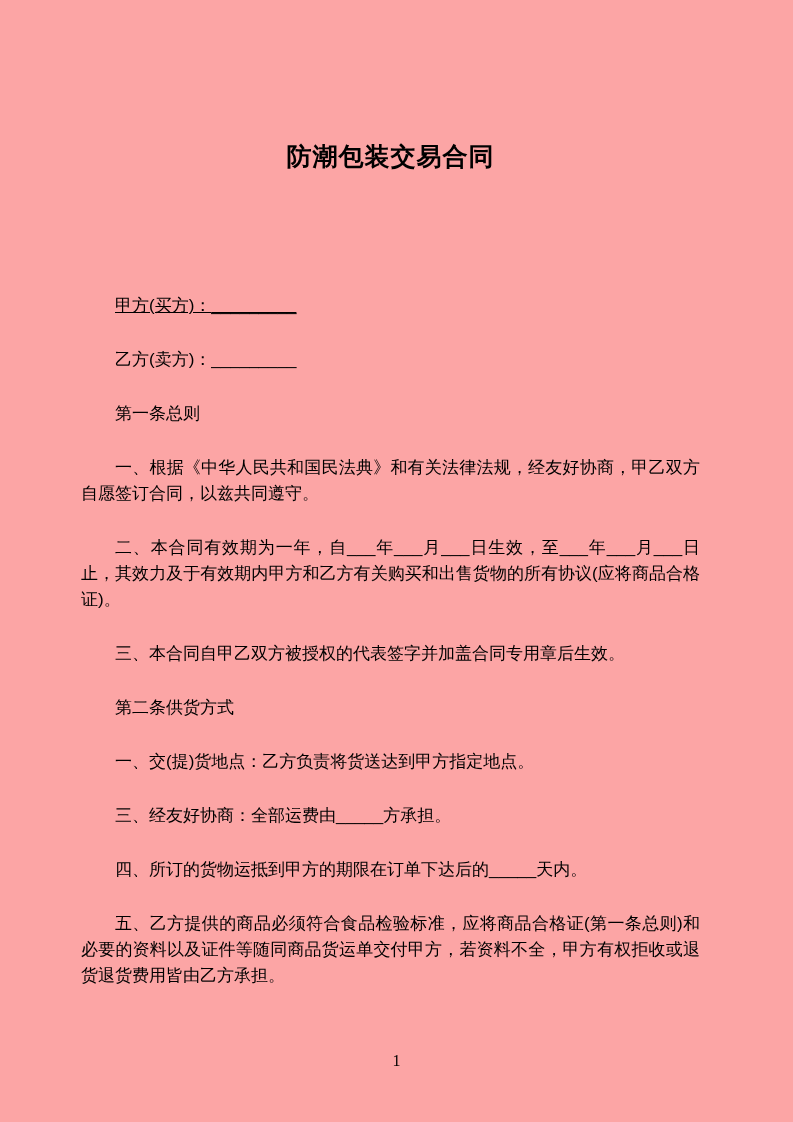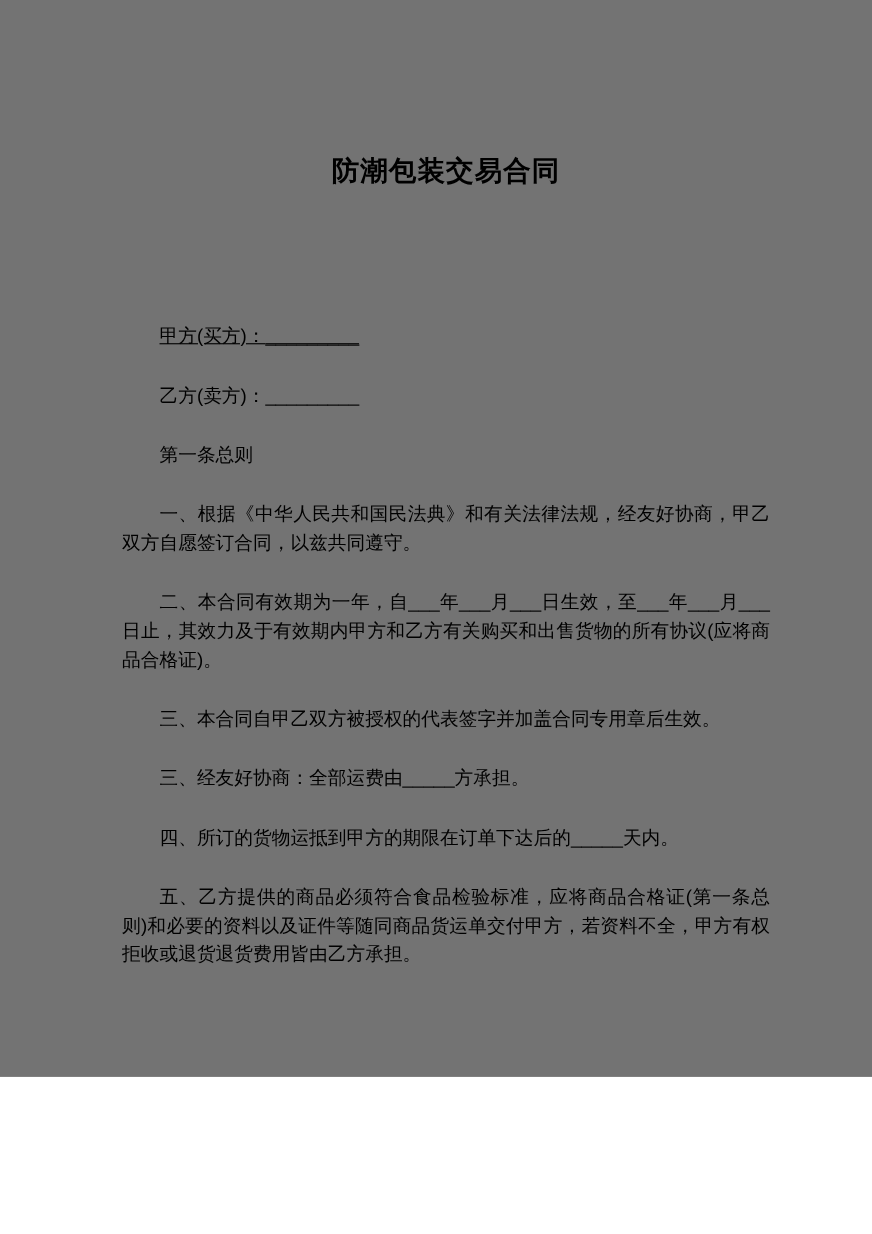--- a/index.html
+++ b/index.html
@@ -3,25 +3,25 @@
 <meta charset="utf-8">
 <style>
   html, body {
     margin: 0;
     padding: 0;
     background: #ffffff;
   }
   .page {
     position: relative;
     width: 793px;
-    height: 979px;
+    height: 1122px;
     margin: 0 auto;
-    background: #737373;
+    background: #fca5a5;
     box-sizing: border-box;
-    padding: 140px 93px 0 111px;
+    padding: 140px 93px 0 81px;
     overflow: hidden;
     color: #000000;
     font-family: "Liberation Sans", sans-serif;
   }
   .doc-title {
     margin: 0;
     font-size: 25px;
     font-weight: 700;
     line-height: 32px;
     text-align: center;
@@ -65,20 +65,22 @@
   <p class="para party-first"><span>甲方(买方)：</span><span class="blank">_________</span></p>
 
   <p class="para"><span>乙方(卖方)：</span><span class="blank">_________</span></p>
 
   <p class="para">第一条总则</p>
 
   <p class="para">一、根据《中华人民共和国民法典》和有关法律法规，经友好协商，甲乙双方自愿签订合同，以兹共同遵守。</p>
   <p class="para">二、本合同有效期为一年，自___年___月___日生效，至___年___月___日止，其效力及于有效期内甲方和乙方有关购买和出售货物的所有协议(应将商品合格证)。</p>
   <p class="para">三、本合同自甲乙双方被授权的代表签字并加盖合同专用章后生效。</p>
 
+  <p class="para">第二条供货方式</p>
 
+  <p class="para">一、交(提)货地点：乙方负责将货送达到甲方指定地点。</p>
   <p class="para">三、经友好协商：全部运费由_____方承担。</p>
   <p class="para">四、所订的货物运抵到甲方的期限在订单下达后的_____天内。</p>
   <p class="para">五、乙方提供的商品必须符合食品检验标准，应将商品合格证(第一条总则)和必要的资料以及证件等随同商品货运单交付甲方，若资料不全，甲方有权拒收或退货退货费用皆由乙方承担。</p>
 
   <div class="page-number">1</div>
 
 </div>
 
 </body></html>

